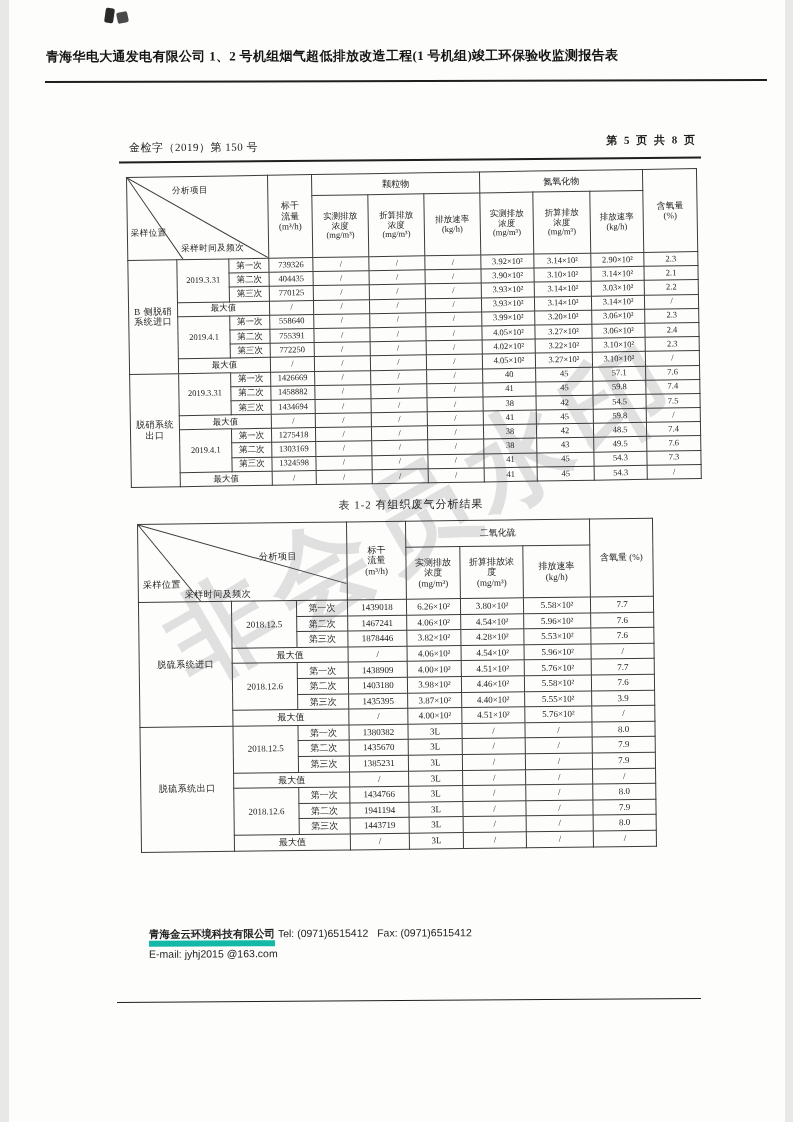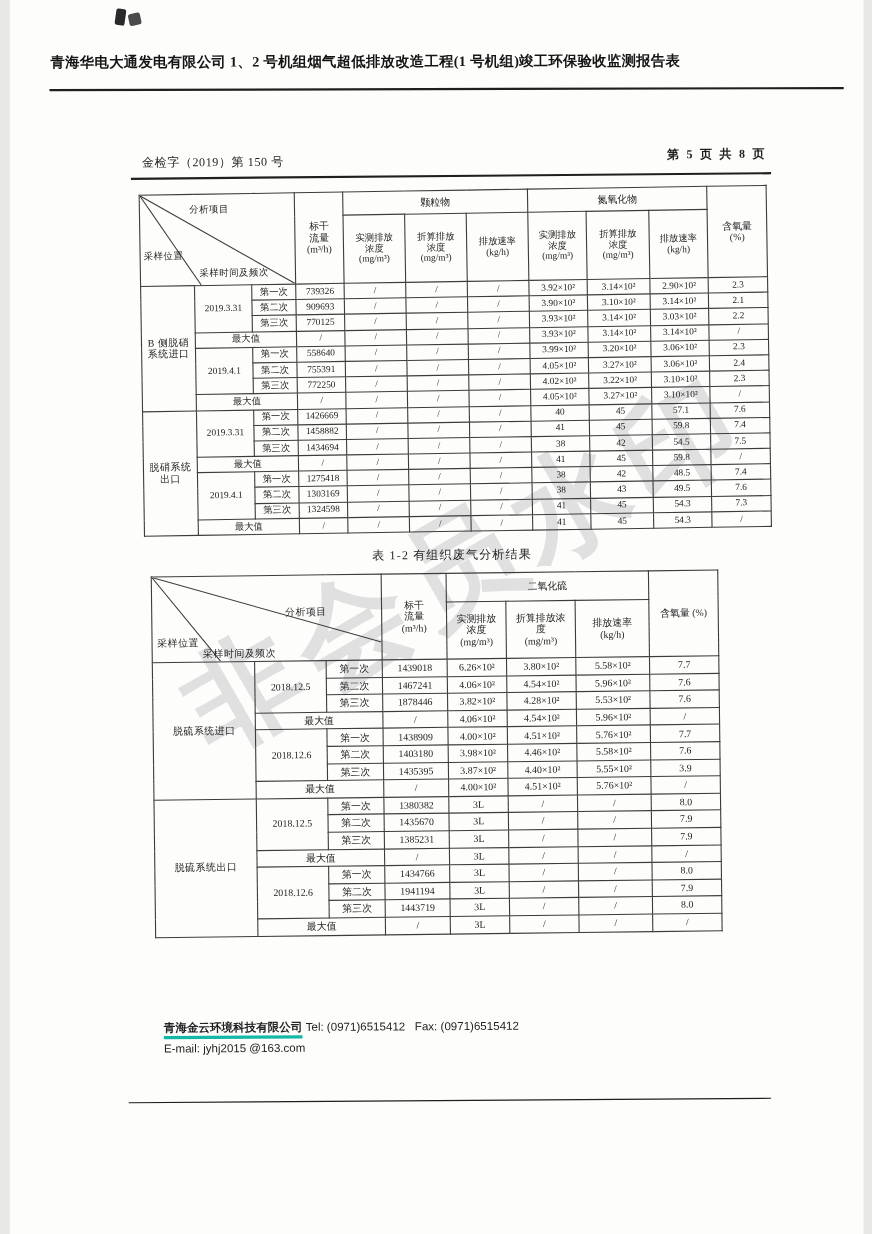--- a/index.html
+++ b/index.html
@@ -67,21 +67,21 @@
   .caption{
     position:absolute;left:117px;top:497px;width:570px;
     text-align:center;font-size:11px;letter-spacing:1px;
     transform:rotate(-.5deg);z-index:10;
   }
   .footer{
     position:absolute;left:140px;top:927px;
     font-family:"Liberation Sans","DejaVu Sans",sans-serif;
     font-size:10.5px;color:#222;transform:rotate(-.3deg);z-index:10;
   }
-  .footer .company{font-weight:bold;border-bottom:3px solid #14b8a6;padding-bottom:1px;font-family:"Liberation Serif",serif;}
+  .footer .company{font-weight:bold;border-bottom:6px solid #14b8a6;padding-bottom:1px;font-family:"Liberation Serif",serif;}
   .footer .line2{margin-top:6px;}
   .rule-bottom{left:108px;top:1000px;width:584px;transform:rotate(-.4deg);height:1.3px;}
   .pagenum{position:absolute;left:0;top:1030px;width:770px;text-align:center;font-size:12px;}
 </style>
 </head>
 <body>
 
 <div class="page">
 
   <div class="artifact art1"></div>
@@ -159,21 +159,21 @@
             <td>/</td>
             <td>/</td>
             <td>/</td>
             <td>3.92×10²</td>
             <td>3.14×10²</td>
             <td>2.90×10²</td>
             <td>2.3</td>
           </tr>
           <tr>
             <td>第二次</td>
-            <td>909693</td>
+            <td>404435</td>
             <td>/</td>
             <td>/</td>
             <td>/</td>
             <td>3.90×10²</td>
             <td>3.10×10²</td>
             <td>3.14×10²</td>
             <td>2.1</td>
           </tr>
           <tr>
             <td>第三次</td>

